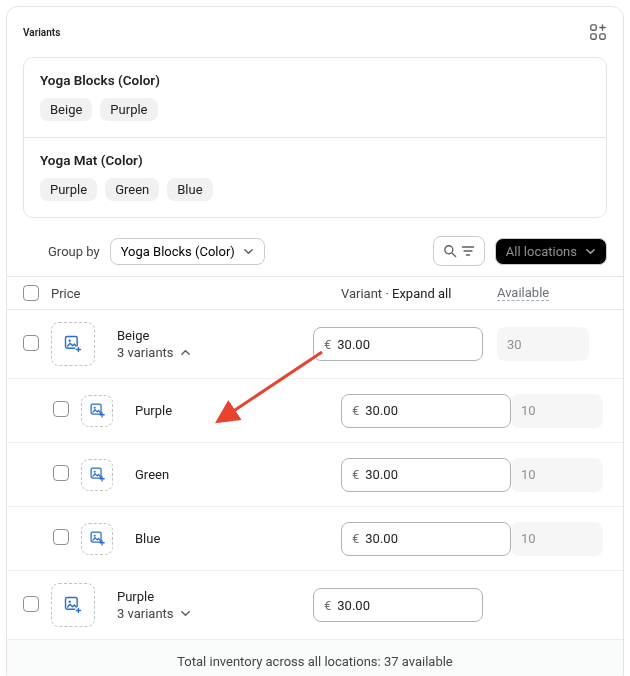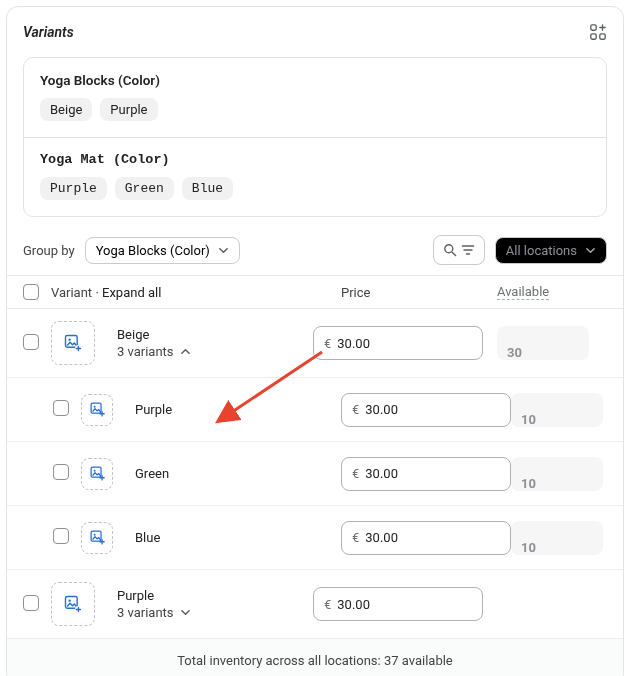--- a/index.html
+++ b/index.html
@@ -17,42 +17,43 @@
     padding: 16px 16px 0 16px;
     width: 618px;
     background: #fff;
   }
   .header-row {
     display: flex;
     justify-content: space-between;
     align-items: center;
     margin-bottom: 16px;
   }
-  .card-title { font-size: 14px; font-weight: 600; font-style: italic; }
+  .card-title { font-size: 10px; font-weight: 600; }
   .option-block {
     border: 1px solid #e1e3e5;
     border-radius: 10px;
     overflow: hidden;
     margin-bottom: 18px;
   }
   .option-group { padding: 14px 16px 16px; }
-  .option-group + .option-group { border-top: 1px solid #e1e3e5; font-family: Liberation Mono, monospace; }
+  .option-group + .option-group { border-top: 1px solid #e1e3e5; }
   .option-title { font-weight: 600; margin-bottom: 10px; font-size: 13.5px;}
   .chips { display: flex; gap: 8px; flex-wrap: wrap; }
   .chip {
     background: #f1f1f1;
     border-radius: 8px;
     padding: 4px 10px;
     font-size: 13px;
   }
   .toolbar {
     display: flex;
     align-items: center;
     gap: 10px;
     margin-bottom: 10px;
+    margin-left: 25px;
   }
   .toolbar .spacer { flex: 1; }
   .label { color: #444; }
   .select-btn {
     display: inline-flex;
     align-items: center;
     gap: 8px;
     border: 1px solid #c9cccf;
     background: #fff;
     border-radius: 8px;
@@ -142,28 +143,27 @@
     border-radius: 8px;
     height: 34px;
     width: 170px;
     padding: 0 10px;
     gap: 6px;
     background: #fff;
   }
   .price-input .cur { color: #6d7175; }
   .avail-input {
     display: flex;
-    align-items: flex-end;
+    align-items: center;
     border-radius: 8px;
     height: 34px;
     width: 92px;
     padding: 0 10px;
     background: #f6f6f7;
     color: #8c9196;
-    font-weight: bold;
   }
   .footer {
     margin: 0 -16px;
     padding: 14px 0 16px;
     text-align: center;
     color: #444;
     background: #fafbfb;
     border-bottom-left-radius: 12px;
     border-bottom-right-radius: 12px;
   }
@@ -237,26 +237,26 @@
       <span class="chev">
         <svg width="11" height="11" viewBox="0 0 12 12">
             <path d="M2 4l4 4 4-4" fill="none" stroke="#a3a8ae" stroke-width="1.6" stroke-linecap="round" stroke-linejoin="round"></path>
           </svg>
       </span>
     </button>
   </div>
 
   <div class="table-head">
     <span class="cb"></span>
+    <div>Price</div>
     <div>
       <span>Variant</span>
       <span> · </span>
       <span class="link">Expand all</span>
     </div>
-    <div>Price</div>
     <div class="col-avail">Available</div>
   </div>
 
   <div class="row">
     <div class="cb-cell"><span class="cb"></span></div>
     <div class="thumb">
       <svg class="img-icon" width="20" height="20" viewBox="0 0 24 24">
         <rect x="3" y="3" width="14" height="14" rx="2" fill="none" stroke="#2c6ecb" stroke-width="1.7"></rect>
         <circle cx="8" cy="8" r="1.4" fill="#2c6ecb"></circle>
         <path d="M5 15l3.5-4 3 3 2-2 3.5 4" fill="none" stroke="#2c6ecb" stroke-width="1.7" stroke-linejoin="round"></path>

